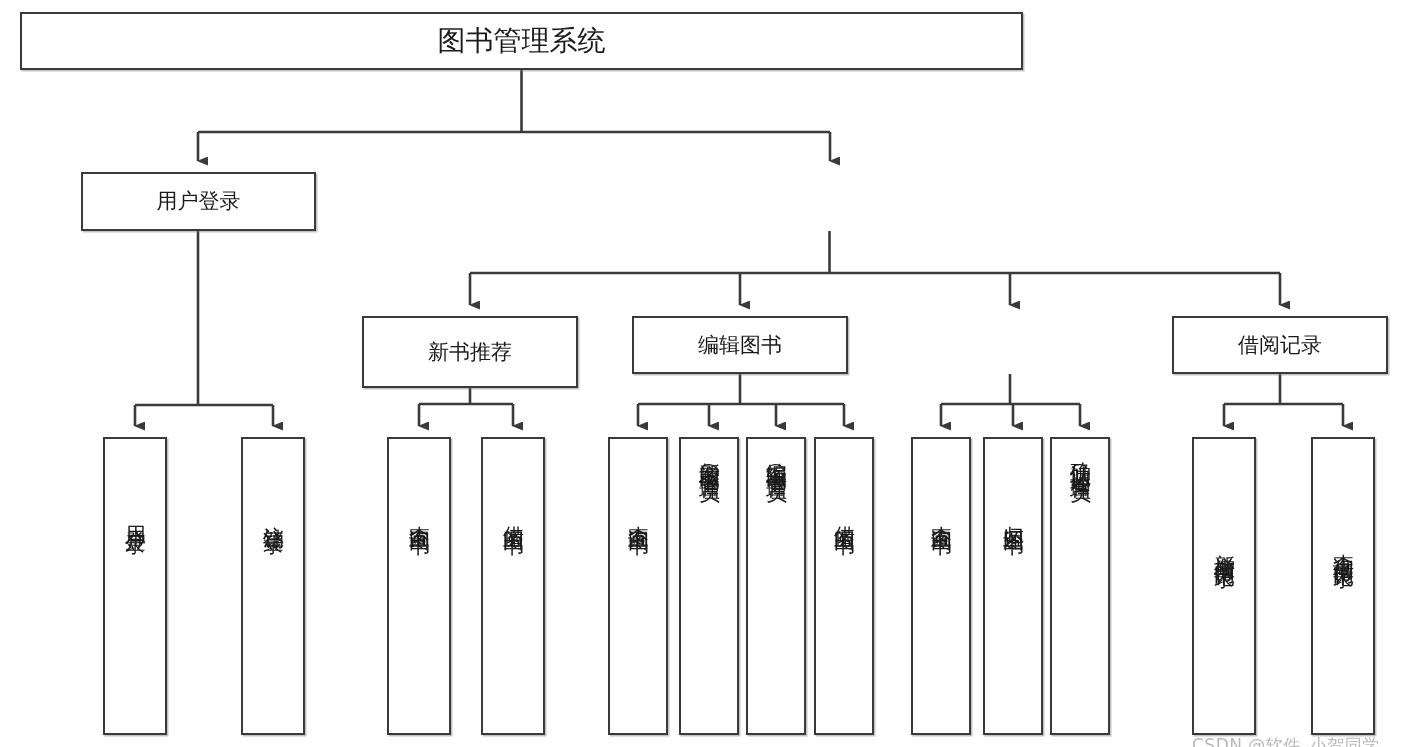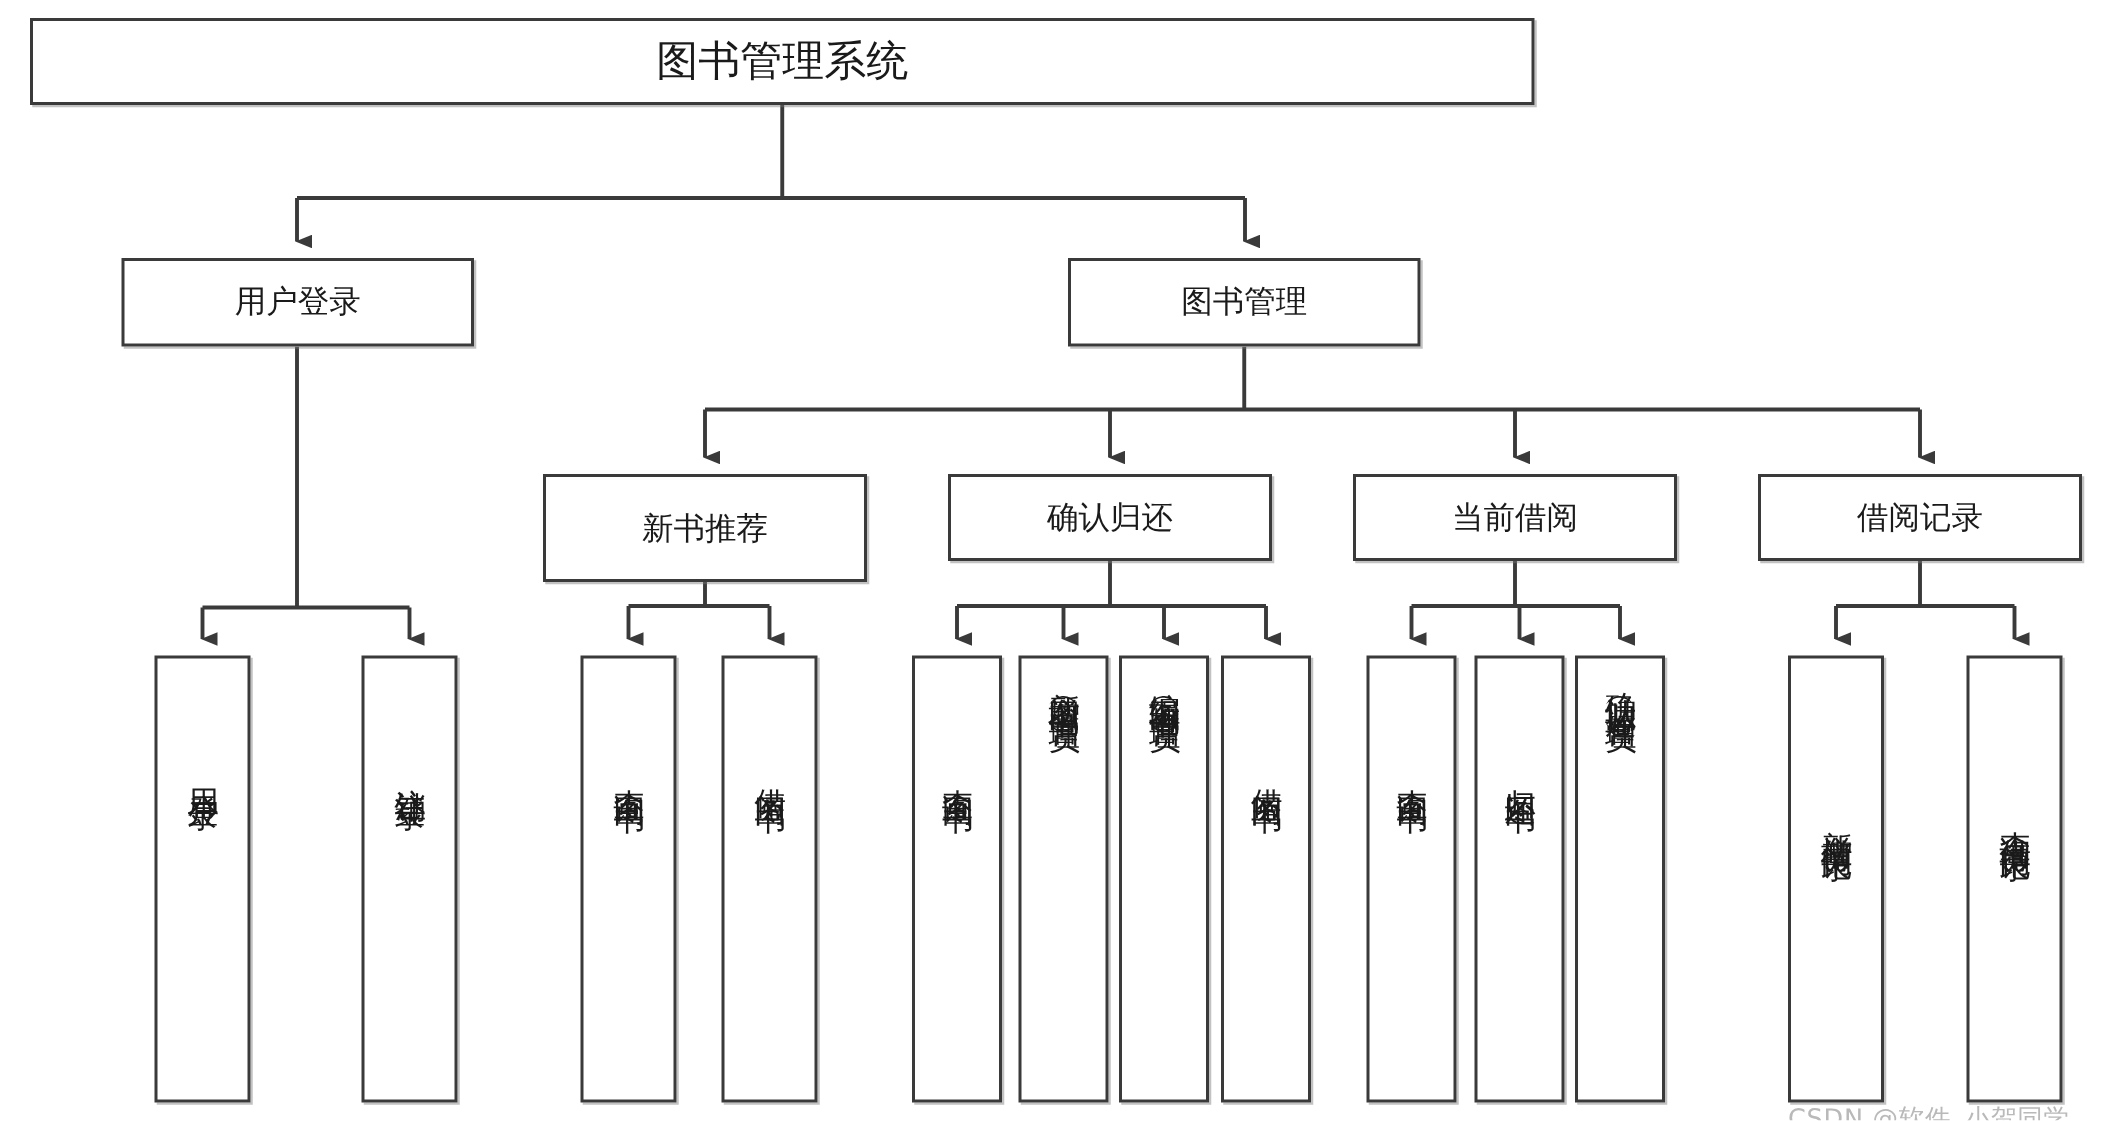--- a/index.html
+++ b/index.html
@@ -130,32 +130,26 @@
     </g>
   </svg>
 
   <div class="node root horiz" style="left:20px;top:12px;width:1003px;height:58px;">
     <span class="lbl">图书管理系统</span>
   </div>
 
   <div class="node horiz" style="left:81px;top:172px;width:235px;height:59px;">
     <span class="lbl">用户登录</span>
   </div>
-  <div class="node horiz" style="left:712px;top:172px;width:235px;height:59px;">
-    <span class="lbl">图书管理</span>
-  </div>
 
   <div class="node horiz" style="left:362px;top:316px;width:216px;height:72px;">
     <span class="lbl">新书推荐</span>
   </div>
   <div class="node horiz" style="left:632px;top:316px;width:216px;height:58px;">
-    <span class="lbl">确认归还</span>
-  </div>
-  <div class="node horiz" style="left:902px;top:316px;width:216px;height:58px;">
-    <span class="lbl">当前借阅</span>
+    <span class="lbl">编辑图书</span>
   </div>
   <div class="node horiz" style="left:1172px;top:316px;width:216px;height:58px;">
     <span class="lbl">借阅记录</span>
   </div>
 
   <div class="node vert mid" style="left:103px;top:437px;width:64px;height:298px;">
     <span class="lbl">用户登录</span>
   </div>
   <div class="node vert mid" style="left:241px;top:437px;width:64px;height:298px;">
     <span class="lbl">注销登录</span>

